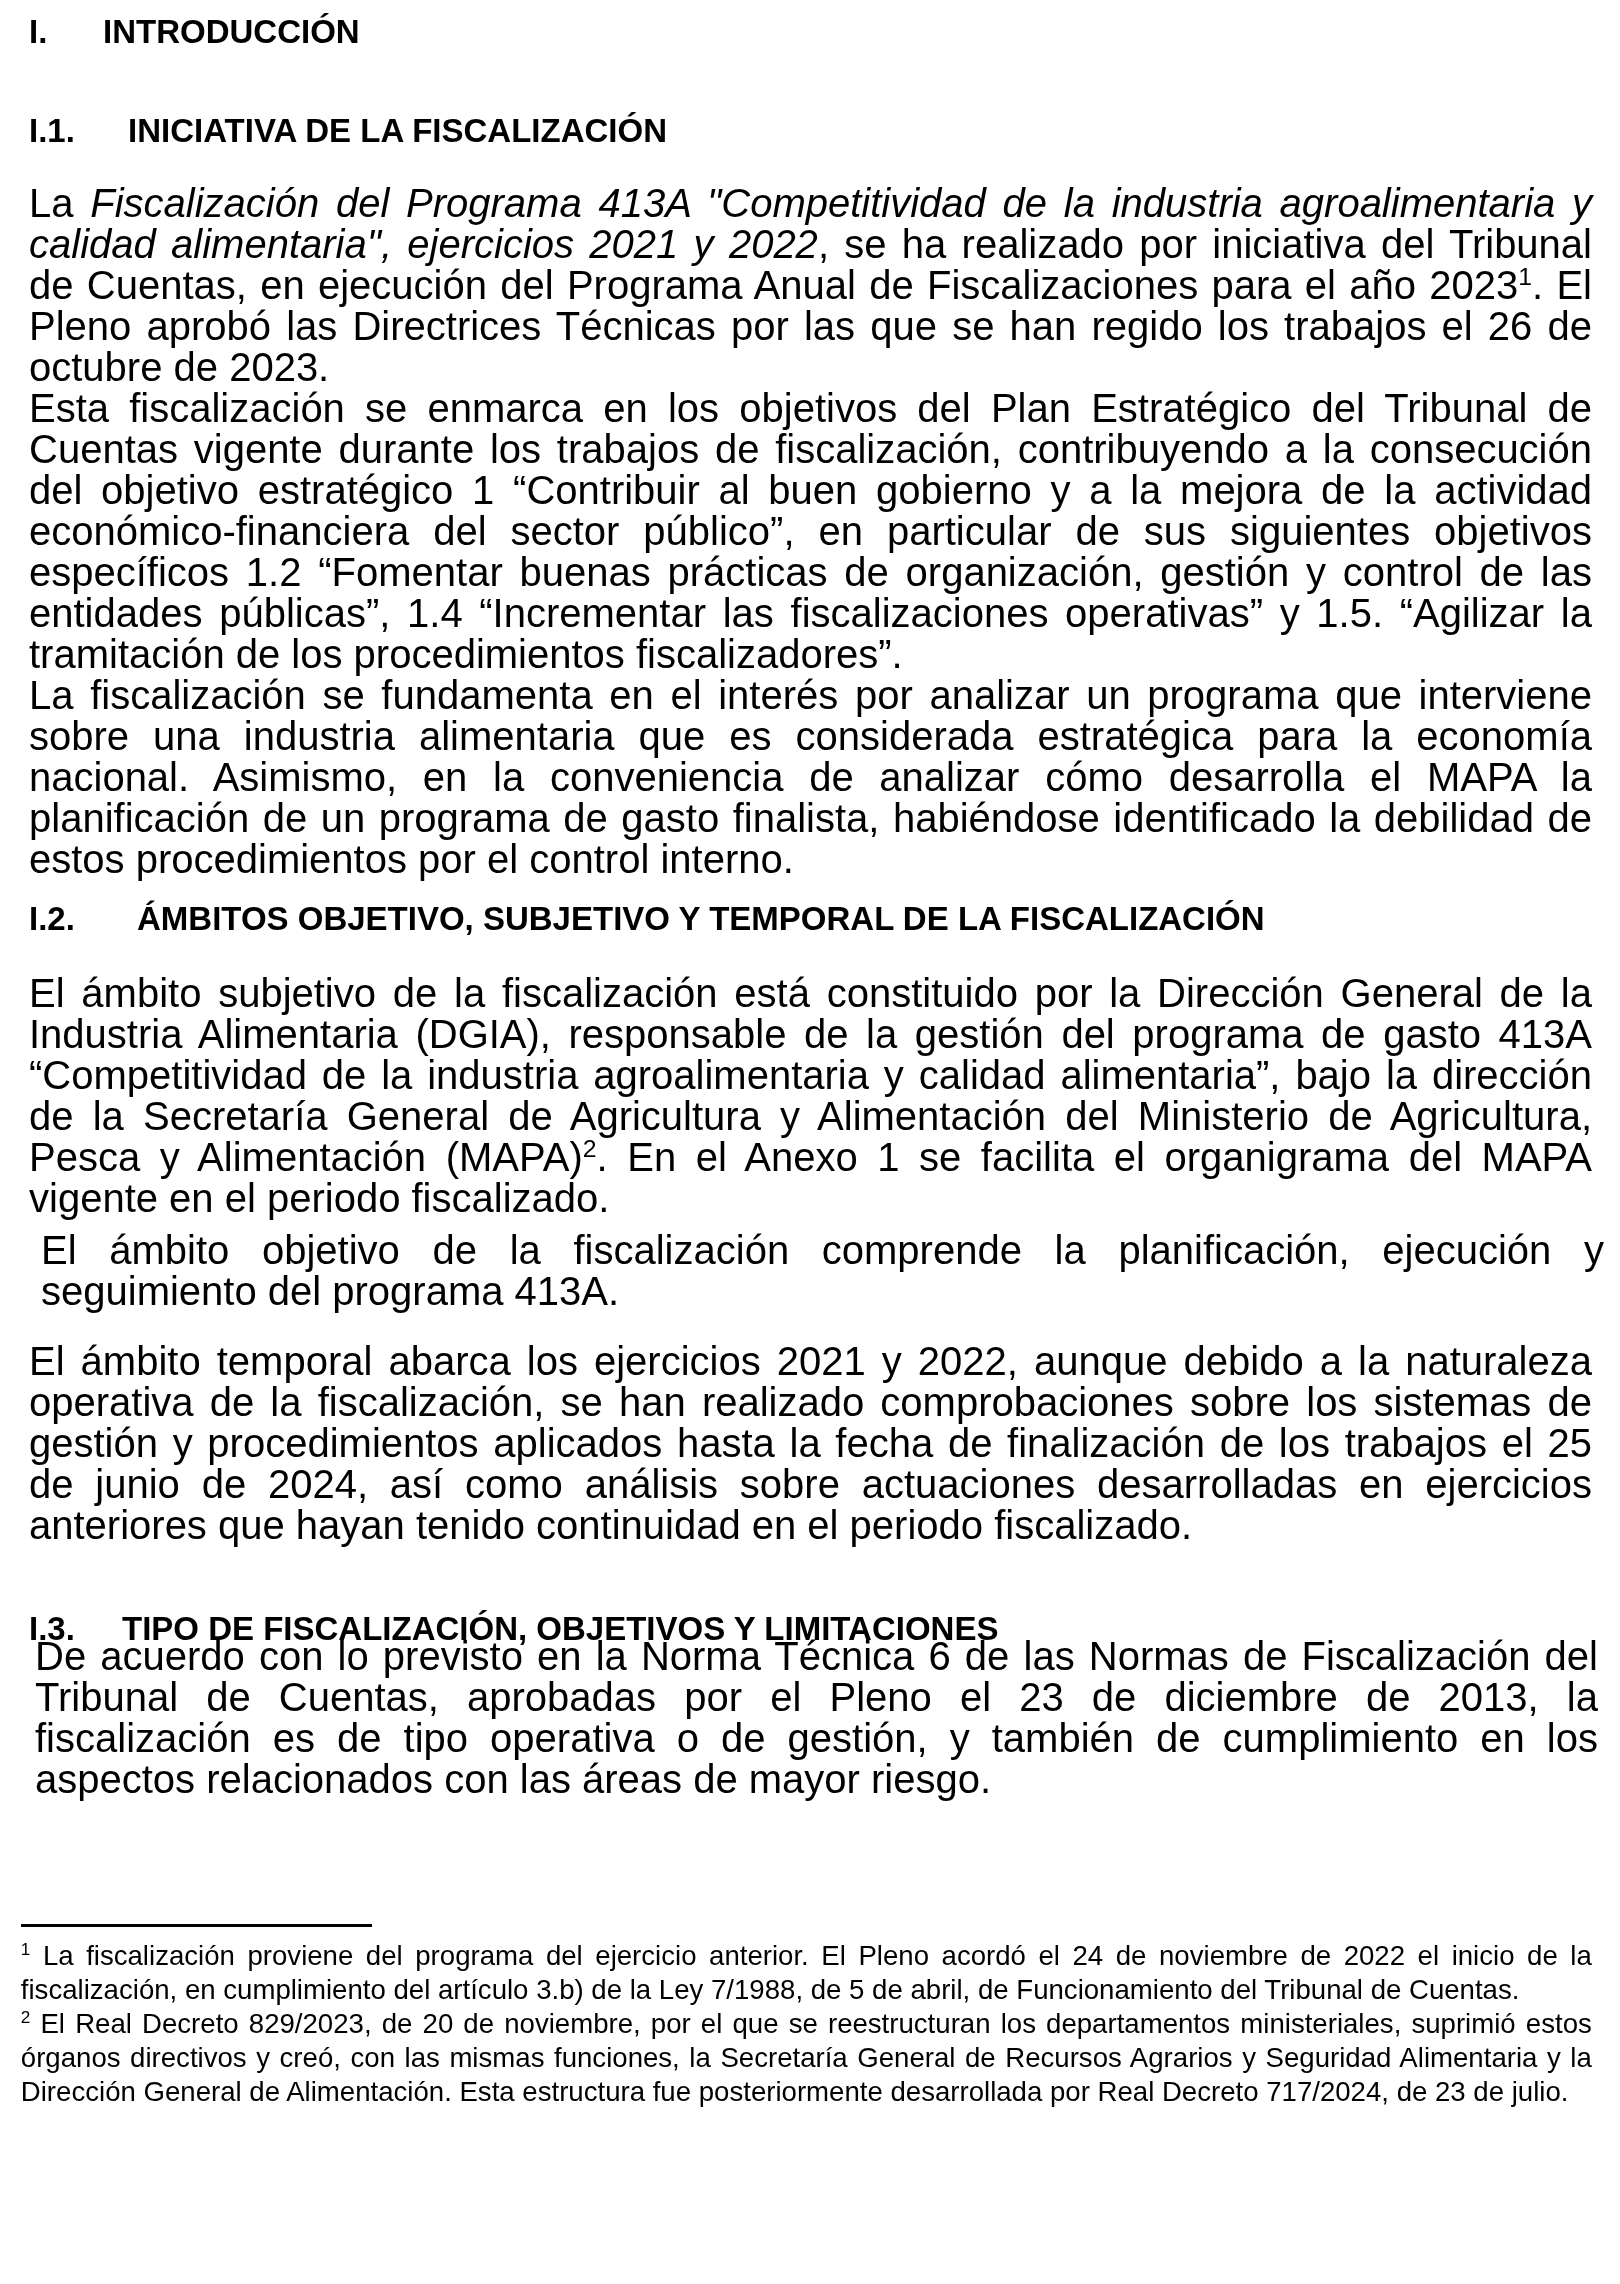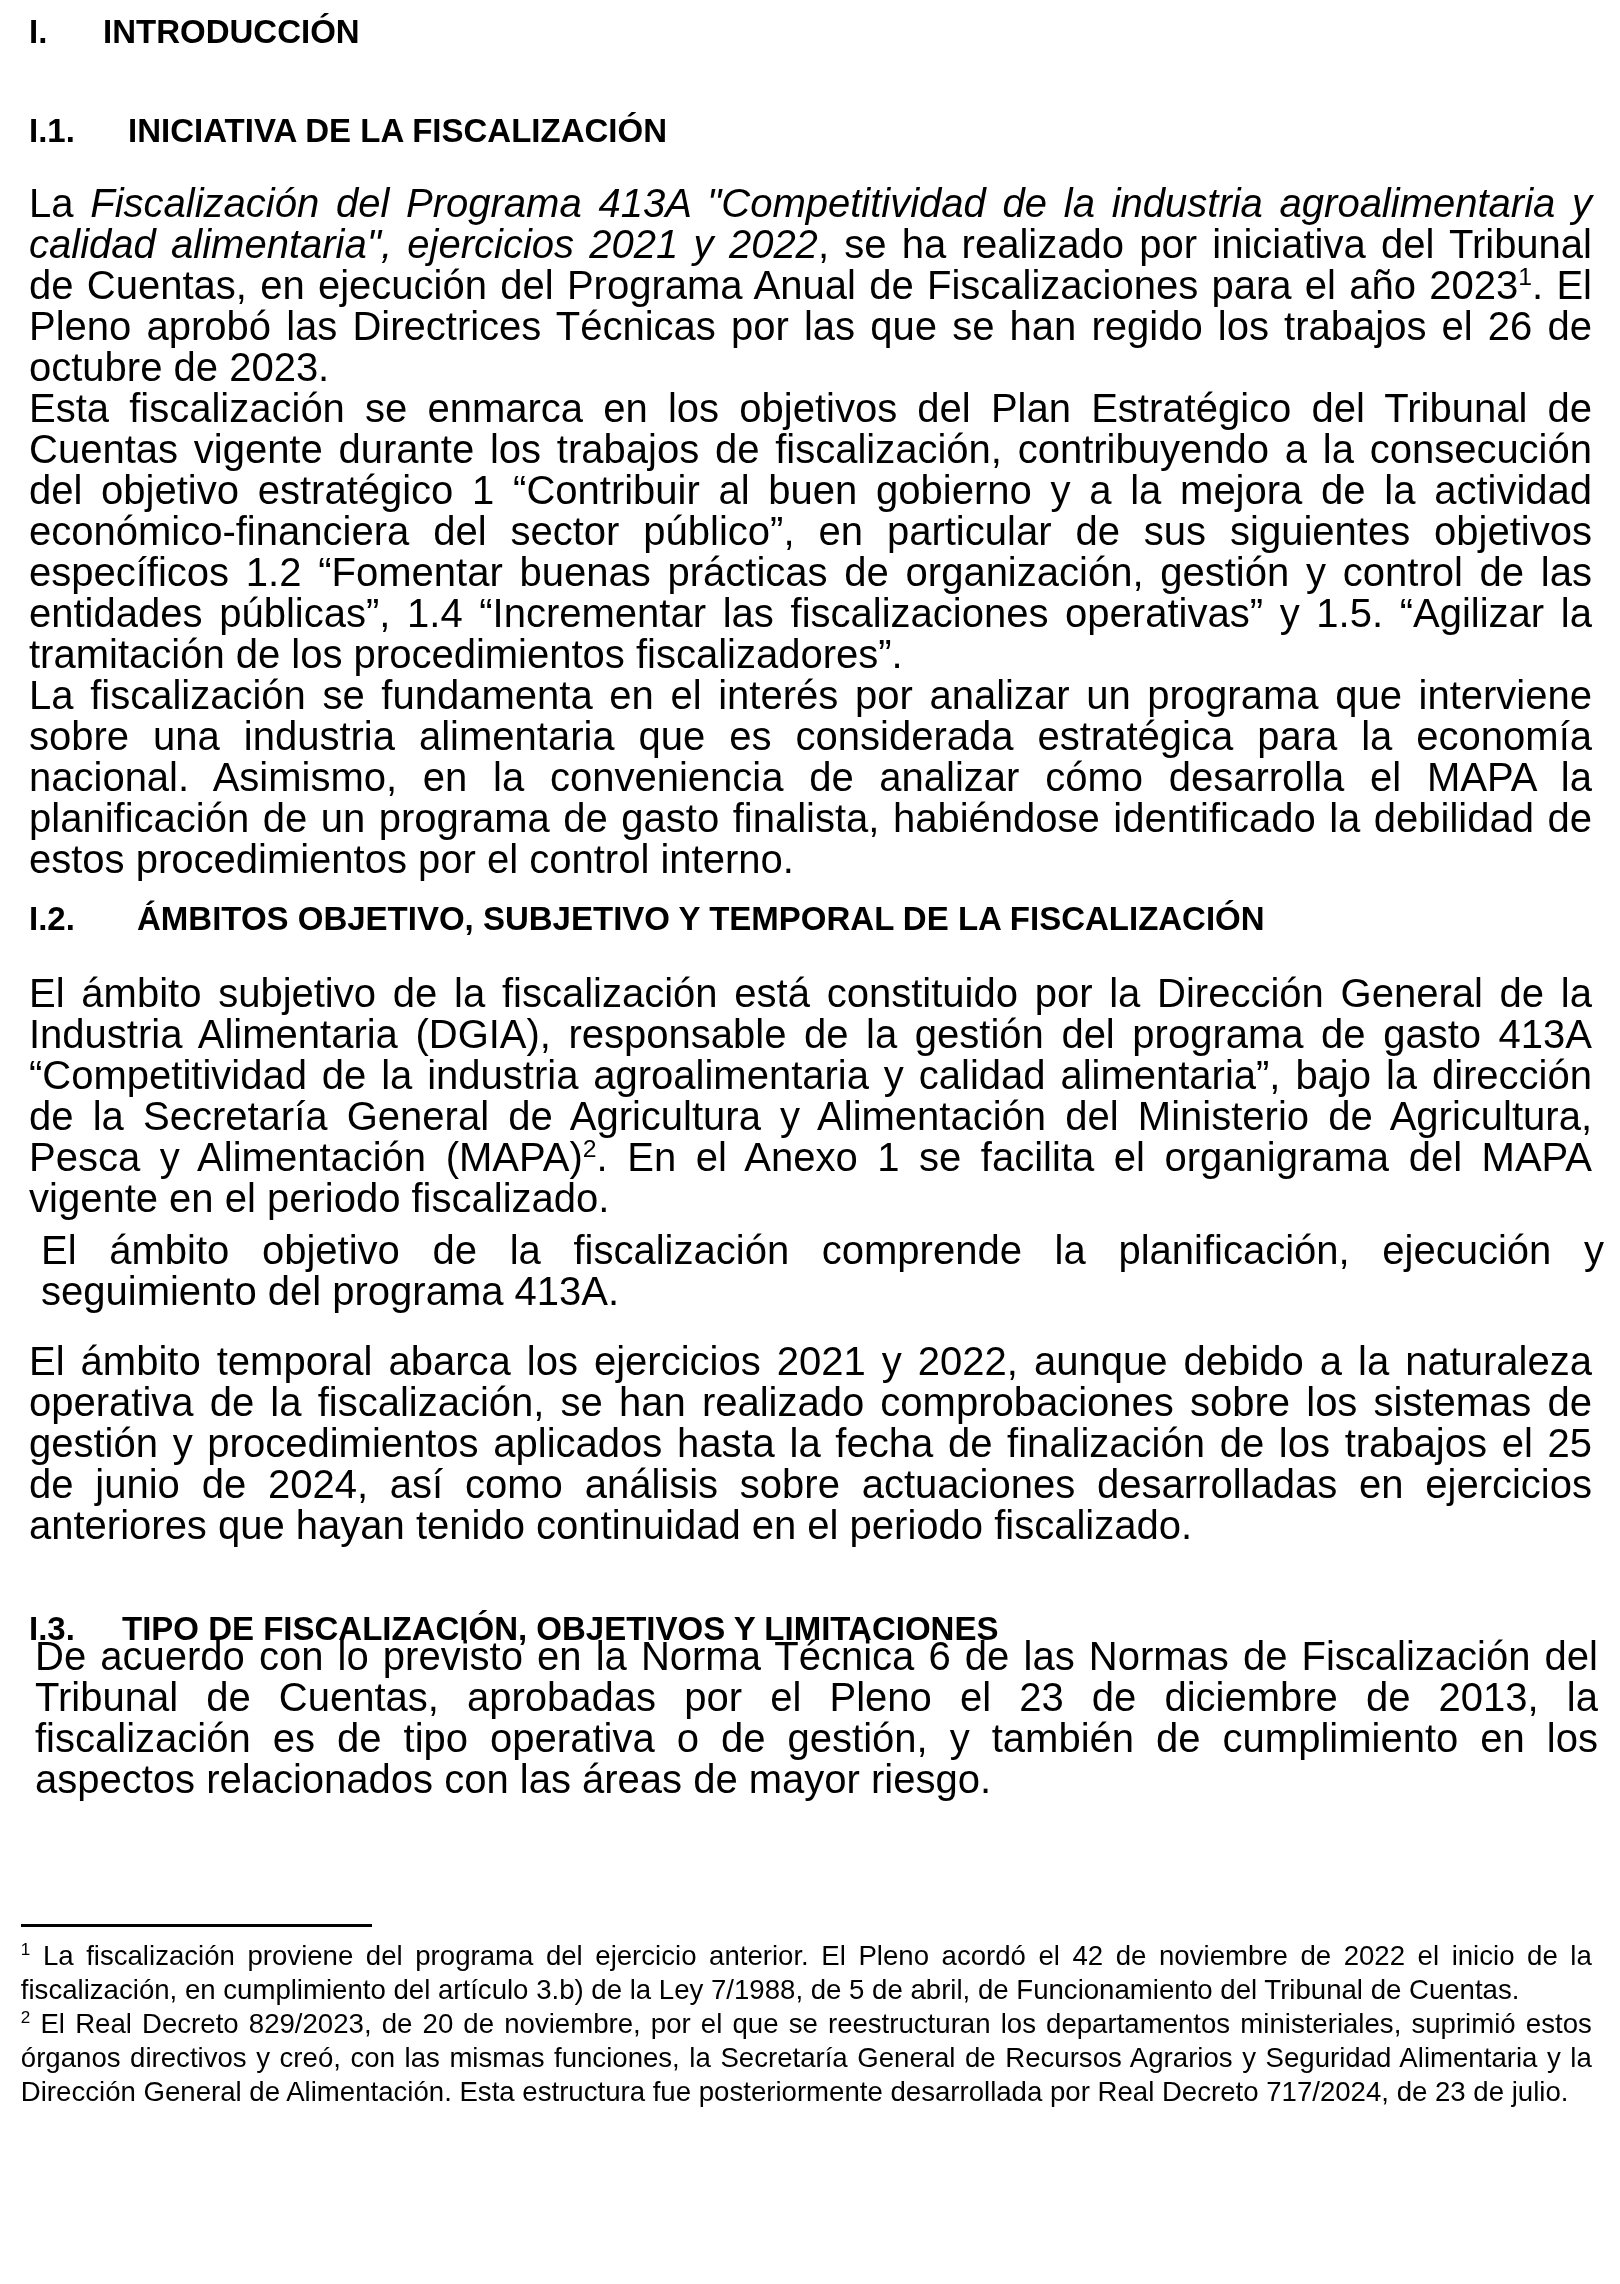--- a/index.html
+++ b/index.html
@@ -109,18 +109,18 @@
 
   <div class="h" style="top:1609px;">
     <span class="num">I.3.</span>
     <span class="txt" style="left:93px;">TIPO DE FISCALIZACIÓN, OBJETIVOS Y LIMITACIONES</span>
   </div>
 
   <p class="p" style="top:1630px;margin:6px;">De acuerdo con lo previsto en la Norma Técnica 6 de las Normas de Fiscalización del Tribunal de Cuentas, aprobadas por el Pleno el 23 de diciembre de 2013, la fiscalización es de tipo operativa o de gestión, y también de cumplimiento en los aspectos relacionados con las áreas de mayor riesgo.</p>
 
   <div class="fn-rule"></div>
 
-  <p class="fn" style="top:1939px;margin:0;"><sup>1</sup><span> La fiscalización proviene del programa del ejercicio anterior. El Pleno acordó el 42 de noviembre de 2022 el inicio de la fiscalización, en cumplimiento del artículo 3.b) de la Ley 7/1988, de 5 de abril, de Funcionamiento del Tribunal de Cuentas.</span></p>
+  <p class="fn" style="top:1939px;margin:0;"><sup>1</sup><span> La fiscalización proviene del programa del ejercicio anterior. El Pleno acordó el 24 de noviembre de 2022 el inicio de la fiscalización, en cumplimiento del artículo 3.b) de la Ley 7/1988, de 5 de abril, de Funcionamiento del Tribunal de Cuentas.</span></p>
 
   <p class="fn" style="top:2007px;margin:0;"><sup>2</sup><span> El Real Decreto 829/2023, de 20 de noviembre, por el que se reestructuran los departamentos ministeriales, suprimió estos órganos directivos y creó, con las mismas funciones, la Secretaría General de Recursos Agrarios y Seguridad Alimentaria y la Dirección General de Alimentación. Esta estructura fue posteriormente desarrollada por Real Decreto 717/2024, de 23 de julio.</span></p>
 
 </div>
 
 
 </body></html>

